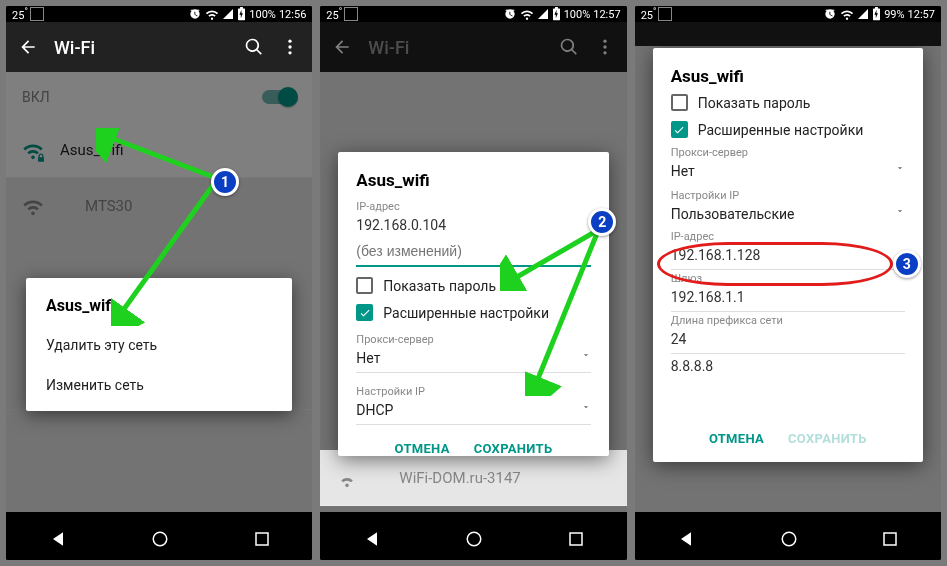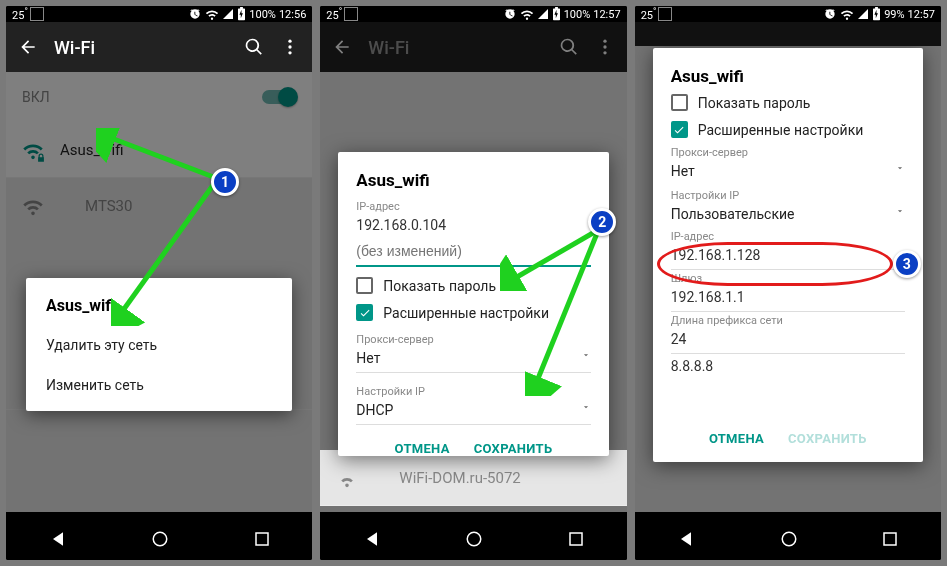--- a/index.html
+++ b/index.html
@@ -226,21 +226,21 @@
     <div class="scrim" style="position:absolute;inset:0;"></div>
   </div>
   <div class="content">
     <div class="scrim"></div>
     <div style="position:absolute;bottom:6px; left:0; right:0;" class="list-row dim">
       <span class="wifi-ic wifi-ic-sec">
         <svg width="22" height="22" viewBox="0 0 24 24" fill="#888">
             <path d="M12 18a2 2 0 110 4 2 2 0 010-4zm0-6a9 9 0 016.4 2.6l-2.1 2.1A6 6 0 0012 15a6 6 0 00-4.2 1.7l-2.1-2.1A9 9 0 0112 12z"></path>
           </svg>
       </span>
-      <span class="row-label">WiFi-DOM.ru-5072</span>
+      <span class="row-label">WiFi-DOM.ru-3147</span>
     </div>
 
     <div class="dialog p2">
       <div class="dlg-title">Asus_wifi</div>
       <div class="fld-label">IP-адрес</div>
       <div class="fld-value nobd">192.168.0.104</div>
       <div class="underline-teal">
         <input class="fld-input" style="color: rgb(136, 136, 136);" placeholder="(без изменений)">
       </div>
       <div class="chk-row">

